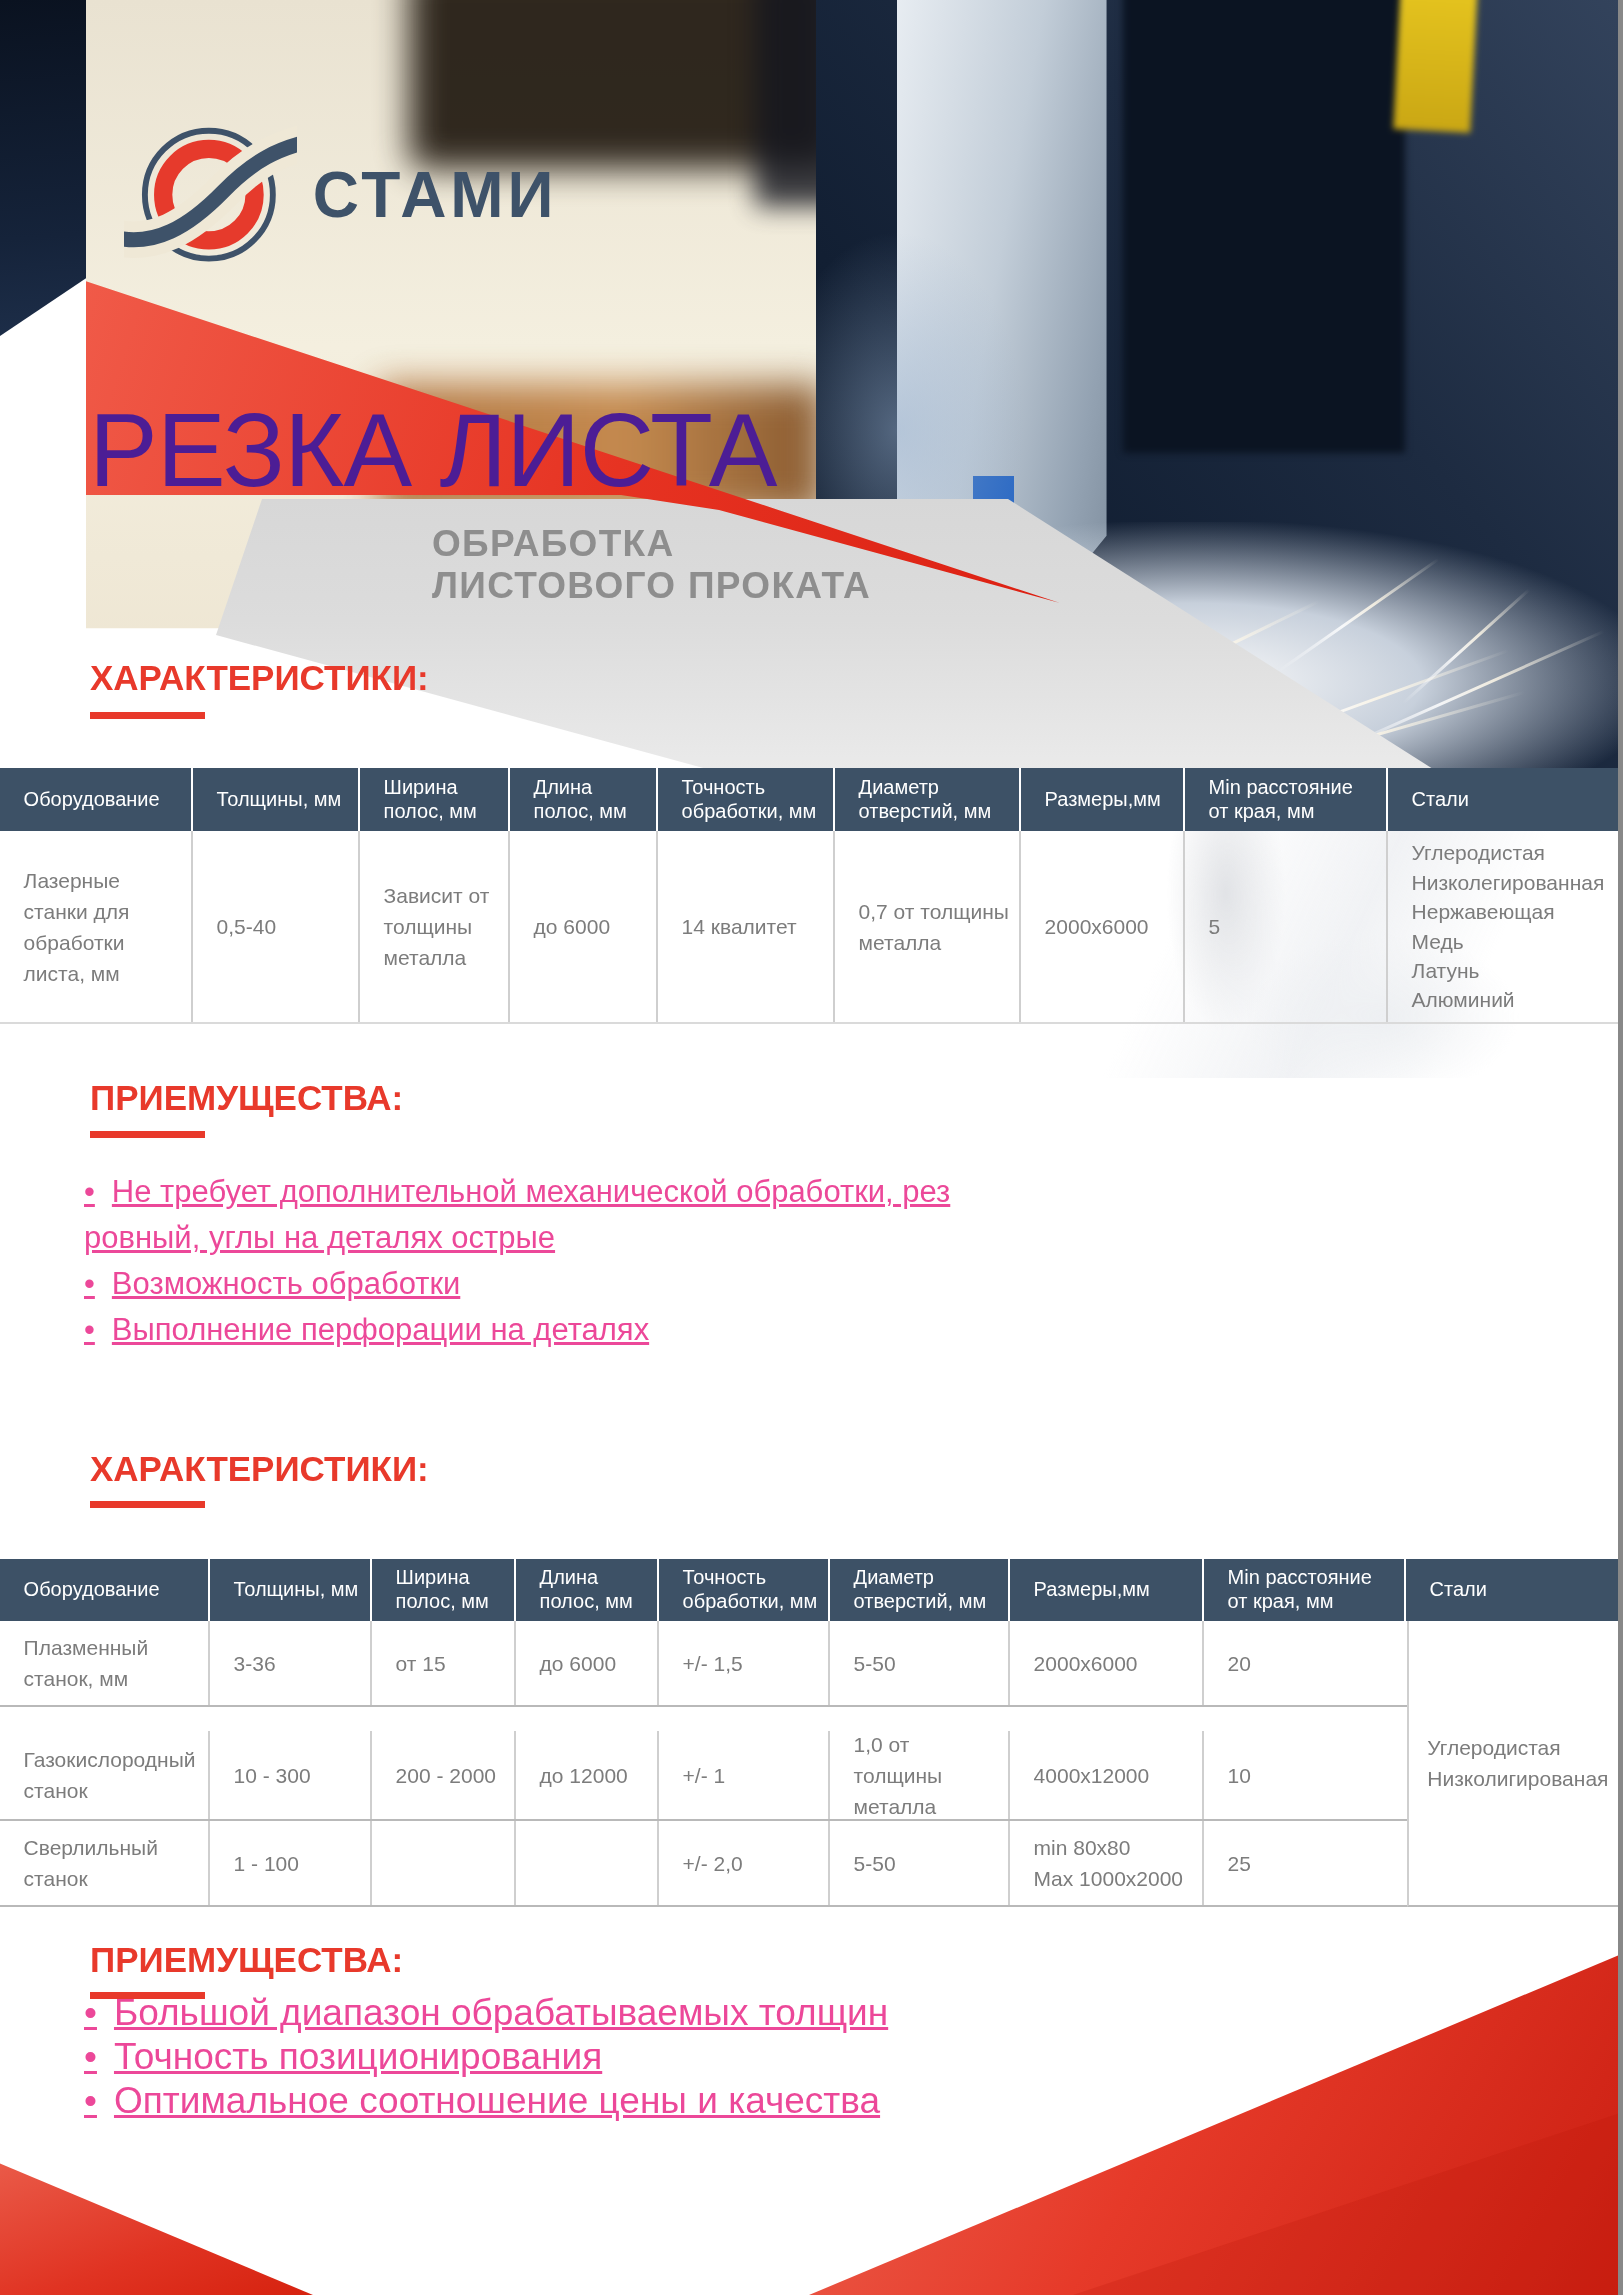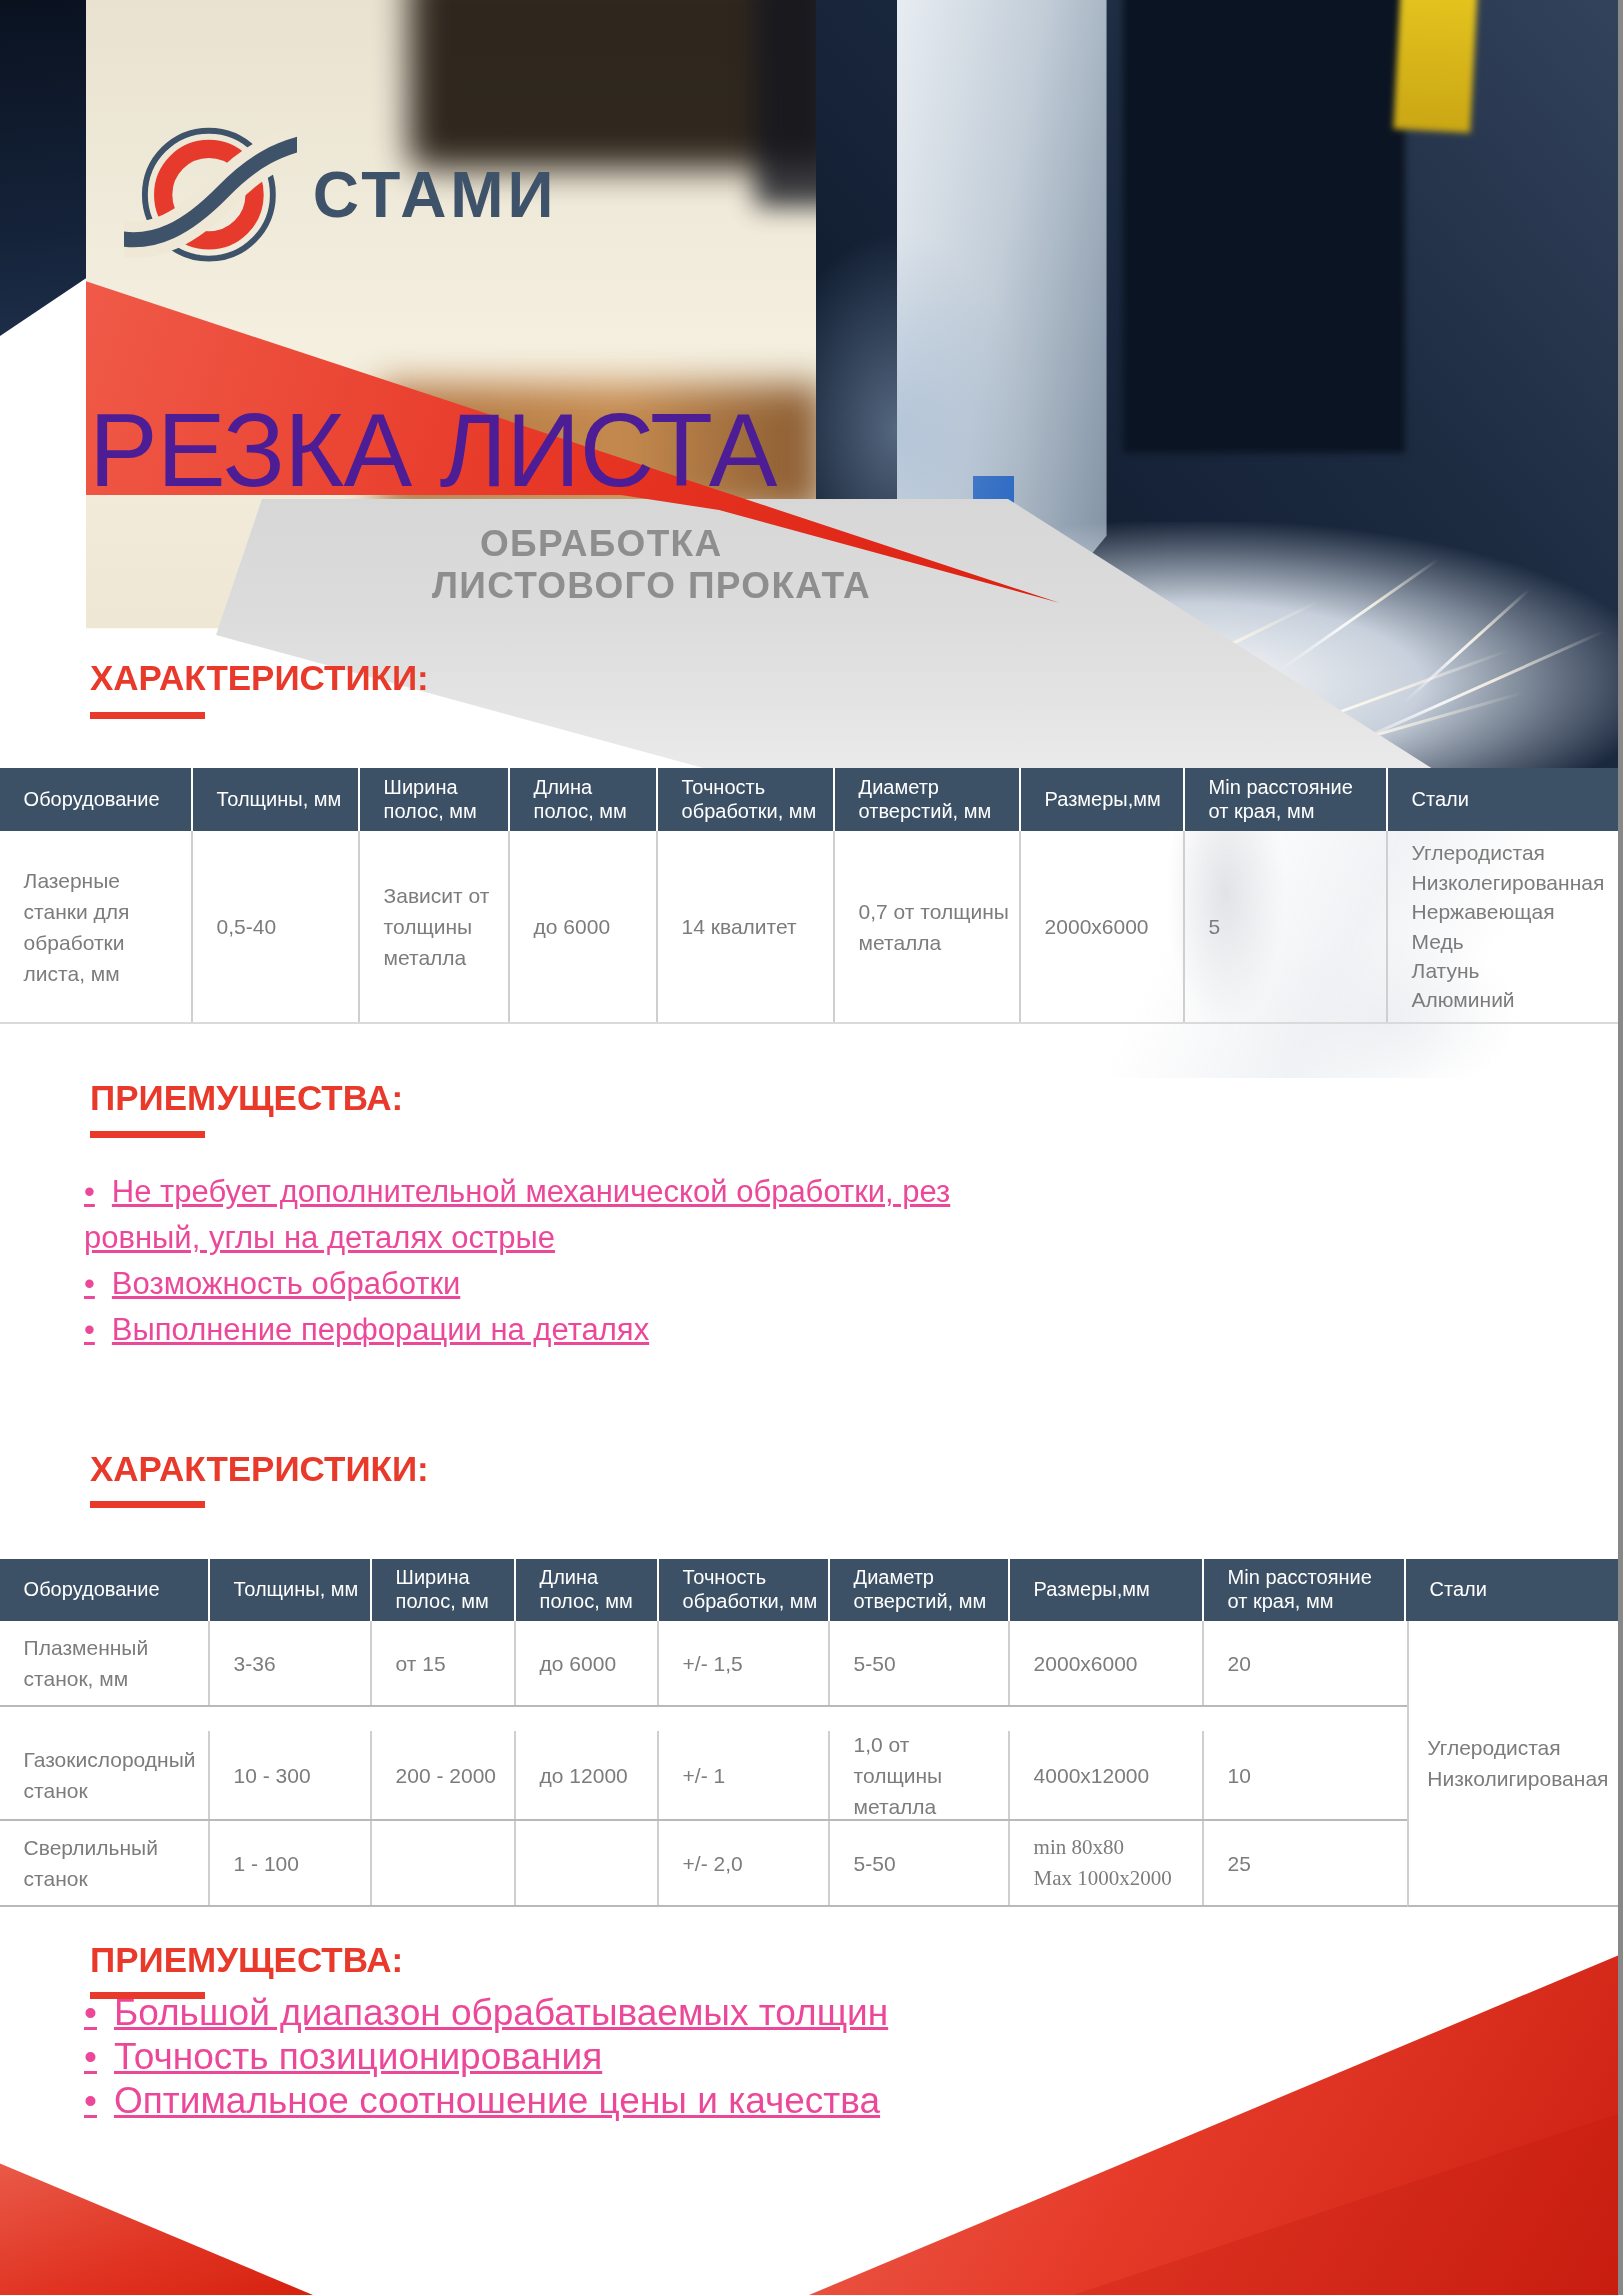--- a/index.html
+++ b/index.html
@@ -82,21 +82,21 @@
   .steels{flex-direction:column;align-items:flex-start;justify-content:center;line-height:29.4px;}
   .t2 .c0{width:210px;} .t2 .c1{width:162px;} .t2 .c2{width:144px;} .t2 .c3{width:143px;}
   .t2 .c4{width:171px;} .t2 .c5{width:180px;} .t2 .c6{width:194px;} .t2 .c7{width:202px;} .t2 .c8{width:217px;}
   .t2body{position:relative;width:1623px;}
   .t2row{display:flex;width:1407px;border-bottom:2.6px solid #b9b9b9;box-sizing:border-box;}
   .t2row .td:last-child{border-right:none;}
   .r1{height:86px;} .r2{height:90px;margin-top:24px;} .r3{height:86px;}
   .t2merged{position:absolute;left:1407px;top:0;width:217px;height:100%;box-sizing:border-box;
       border-left:2px solid #cfcfcf;border-bottom:2.6px solid #b9b9b9;display:flex;flex-direction:column;
       justify-content:center;padding-left:18.3px;color:#7c7c7c;font-size:21px;line-height:31px;}
-  .twolines span{display:block;font-family:Liberation Serif, serif;}
+  .twolines span{display:block;}
 
   
   .blist{color:#ec4899;text-decoration:underline;}
   .blist .bi{display:block;}
   .bi::before{content:"•";margin-right:17px;}
   .blist1{left:84px;top:1169px;width:903px;font-size:31px;line-height:46px;}
   .blist2{left:84px;top:1991px;width:1112px;font-size:37px;line-height:44px;}
 </style>
 </head>
 <body>
@@ -136,21 +136,21 @@
       <circle cx="130" cy="117" r="98" fill="none" stroke="#3e5269" stroke-width="9"></circle>
       <circle cx="130" cy="117" r="70" fill="none" stroke="#e63a2c" stroke-width="28"></circle>
       <path d="M -30 178 C 45 205 105 160 152 112 C 196 67 235 44 300 32" fill="none" stroke="#efe8d6" stroke-width="56"></path>
       <path d="M -30 178 C 45 205 105 160 152 112 C 196 67 235 44 300 32" fill="none" stroke="#3e5269" stroke-width="23"></path>
     </svg>
     <span class="logo-text">СТАМИ</span>
   </div>
 
   <div class="abs hero-title">РЕЗКА ЛИСТА</div>
   <div class="abs hero-subtitle">
-    <span style="display:block;margin-left:48px;">ОБРАБОТКА</span>
+    <span style="display:block;">ОБРАБОТКА</span>
     <span style="display:block;">ЛИСТОВОГО ПРОКАТА</span>
   </div>
 
   <div class="abs sec-heading" style="left:90px;top:658px;">ХАРАКТЕРИСТИКИ:</div>
   <div class="abs red-bar" style="left:90px;top:712px;"></div>
 
   <div class="abs tbl t1" style="top:768px;">
     <div class="thead">
       <div class="th c0">Оборудование</div>
       <div class="th c1">Толщины, мм</div>

